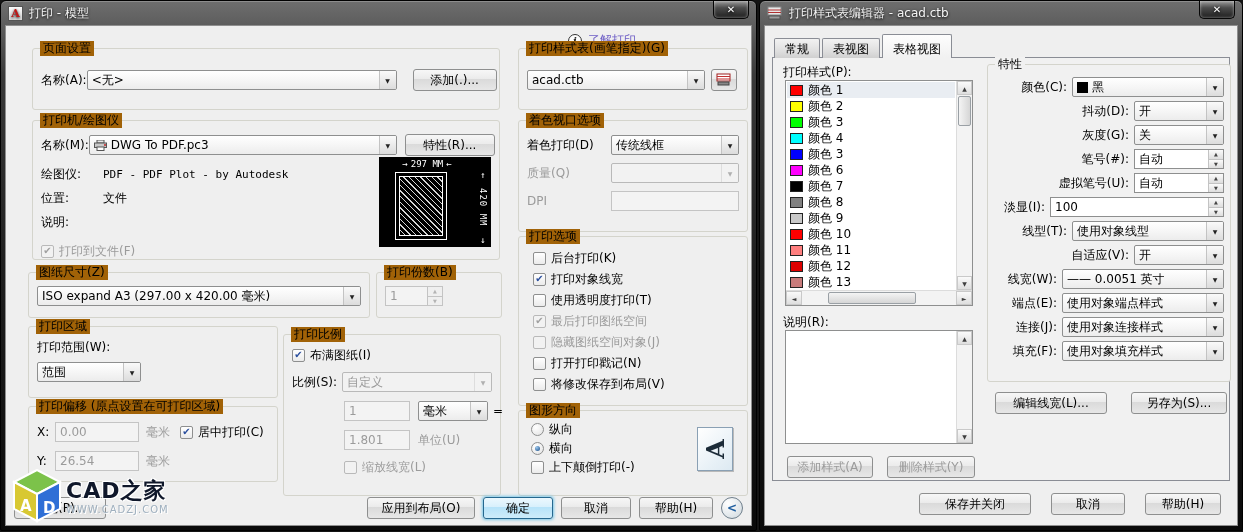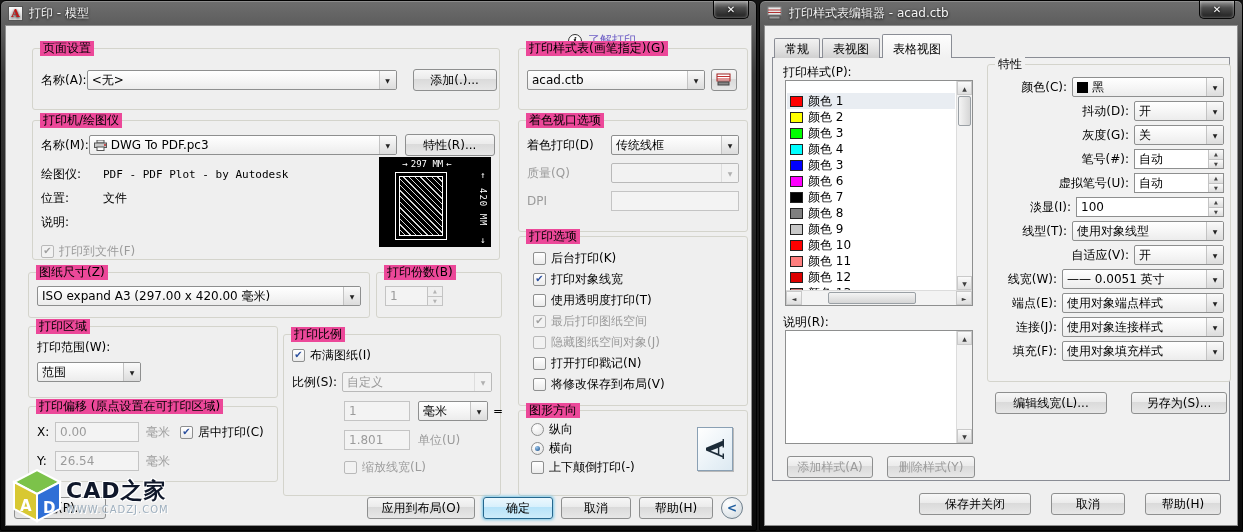--- a/index.html
+++ b/index.html
@@ -9,21 +9,21 @@
 .win{position:absolute;border:1px solid #000;border-radius:6px 6px 2px 2px;
   background:linear-gradient(#6e6e6e,#3a3a3a 14%,#1f1f1f 50%,#0a0a0a);box-shadow:inset 0 1px 0 rgba(255,255,255,.22)}
 .titlebar{height:24px;display:flex;align-items:center;gap:6px;padding:0 7px;color:#f4f4f4;text-shadow:0 1px 3px #000;position:relative;white-space:nowrap}
 .close-btn{position:absolute;right:7px;top:0;width:36px;height:18px;border:1px solid #060606;border-top:none;border-radius:0 0 5px 5px;
   background:linear-gradient(#9a9a9a,#4c4c4c 40%,#1d1d1d);color:#fff;font-size:10px;font-weight:bold;
   display:flex;align-items:center;justify-content:center;box-shadow:inset 0 0 3px rgba(255,255,255,.55);cursor:default}
 .content{position:absolute;left:4px;right:4px;top:24px;bottom:4px;background:#efefef;border:1px solid #8f8f8f}
 .acad-ico{width:15px;height:15px;flex:none;border:1px solid #555;background:linear-gradient(#fbfbfb,#d7d7d7);
   color:#c01818;font-weight:bold;font-size:11px;display:flex;align-items:center;justify-content:center;font-family:"DejaVu Serif",serif}
 .group{position:absolute;border:1px solid #d4d4cc;border-radius:3px}
-.glegend{position:absolute;top:-8px;left:7px;background:#ec4899;padding:0 3px;line-height:15px;white-space:nowrap}
+.glegend{position:absolute;top:-8px;left:7px;background:#a16207;padding:0 3px;line-height:15px;white-space:nowrap}
 .grow{display:flex;align-items:center;padding:0 8px;position:relative}
 .lab{white-space:nowrap}
 .dim{color:#9b9b9b}
 .combo{height:20px;border:1px solid #8e8f8f;border-radius:2px;background:linear-gradient(#fff,#f5f5f5 55%,#ececec);display:flex;align-items:center;overflow:hidden;flex:none}
 .combo .cv{padding:0 4px;white-space:nowrap;overflow:hidden;flex:1;display:flex;align-items:center;gap:4px}
 .combo .ca{width:17px;align-self:stretch;flex:none;display:flex;align-items:center;justify-content:center;font-size:6px;color:#222;
   background:linear-gradient(#fafafa,#dcdcdc);border-left:1px solid #c3c3c3}
 .combo.disabled{background:#f2f2f2;color:#9b9b9b;border-color:#b9b9b9}
 .combo.disabled .ca{background:#f2f2f2;color:#b0b0b0;border-left-color:#ddd}
 .inputbox{height:20px;border:1px solid #8e8f8f;background:#fff;display:flex;align-items:center;padding:0 4px;white-space:nowrap;flex:none}
@@ -62,21 +62,21 @@
 .roundbtn{width:22px;height:22px;flex:none;border-radius:50%;border:1px solid #6f7f8c;background:radial-gradient(circle at 30% 28%,#ffffff,#cfd8de);
   display:flex;align-items:center;justify-content:center;color:#1d5c9e;font-weight:bold;font-size:12px}
 .btnrow{position:absolute;left:8px;right:8px;bottom:6px;height:22px;display:flex;align-items:center;gap:8px}
 .spacer{flex:1}
 .tabs{position:absolute;top:8px;left:9px;display:flex;align-items:flex-end;z-index:2}
 .tab{height:20px;padding:0 10px;display:flex;align-items:flex-end;border:1px solid #8a8d95;border-bottom:none;border-radius:2px 2px 0 0;
   background:linear-gradient(#f2f2f2,#e0e0e0 60%,#d0d0d0);margin-right:2px;white-space:nowrap}
 .tab.active{height:24px;background:linear-gradient(#fdfdfd,#f1f1f1);z-index:3}
 .tabpanel{position:absolute;left:7px;right:7px;top:31px;bottom:44px;border:1px solid #8a8d95;background:#f1f1f1}
 .listbox{position:absolute;background:#fff;border:1px solid #8e8f8f;overflow:hidden}
-.lrows{position:absolute;left:1px;top:12px;right:17px}
+.lrows{position:absolute;left:1px;top:1px;right:17px}
 .lrow{height:16px;display:flex;align-items:center;gap:5px;padding:0 3px;white-space:nowrap}
 .lrow.sel{background:#e9edf2}
 .swatch{width:13px;height:11px;border:1px solid #222;flex:none}
 .vscroll{position:absolute;top:0;right:0;width:16px;background:#f3f3f3;border-left:1px solid #dcdcdc;display:flex;flex-direction:column}
 .sbtn{height:14px;flex:none;display:flex;align-items:center;justify-content:center;font-size:6px;color:#3e3e3e;
   background:linear-gradient(#fafafa,#dedede);border:1px solid #c9c9c9}
 .vthumb{height:30px;margin:1px;border:1px solid #9aa0a5;border-radius:2px;background:linear-gradient(90deg,#f4f4f4,#d6d6d6)}
 .vfill{flex:1}
 .hscroll{position:absolute;left:0;right:0;bottom:0;height:15px;background:#f3f3f3;border-top:1px solid #dcdcdc;display:flex;align-items:stretch}
 .hbtn{width:16px;flex:none;display:flex;align-items:center;justify-content:center;font-size:6px;color:#3e3e3e;background:linear-gradient(#fafafa,#dedede);border:1px solid #c9c9c9}
@@ -564,21 +564,21 @@
             <div class="spin" style="width:90px">
               <span class="sv">自动</span>
               <span class="sbs">
                   <span class="sb">▲</span>
                   <span class="sb">▼</span>
                 </span>
             </div>
           </div>
           <div class="prow">
             <span class="plab">淡显(I):</span>
-            <div class="spin" style="width:148px">
+            <div class="spin" style="width:174px">
               <span class="sv">100</span>
               <span class="sbs">
                   <span class="sb">▲</span>
                   <span class="sb">▼</span>
                 </span>
             </div>
           </div>
           <div class="prow">
             <span class="plab">线型(T):</span>
             <div class="combo" style="width:152px">

